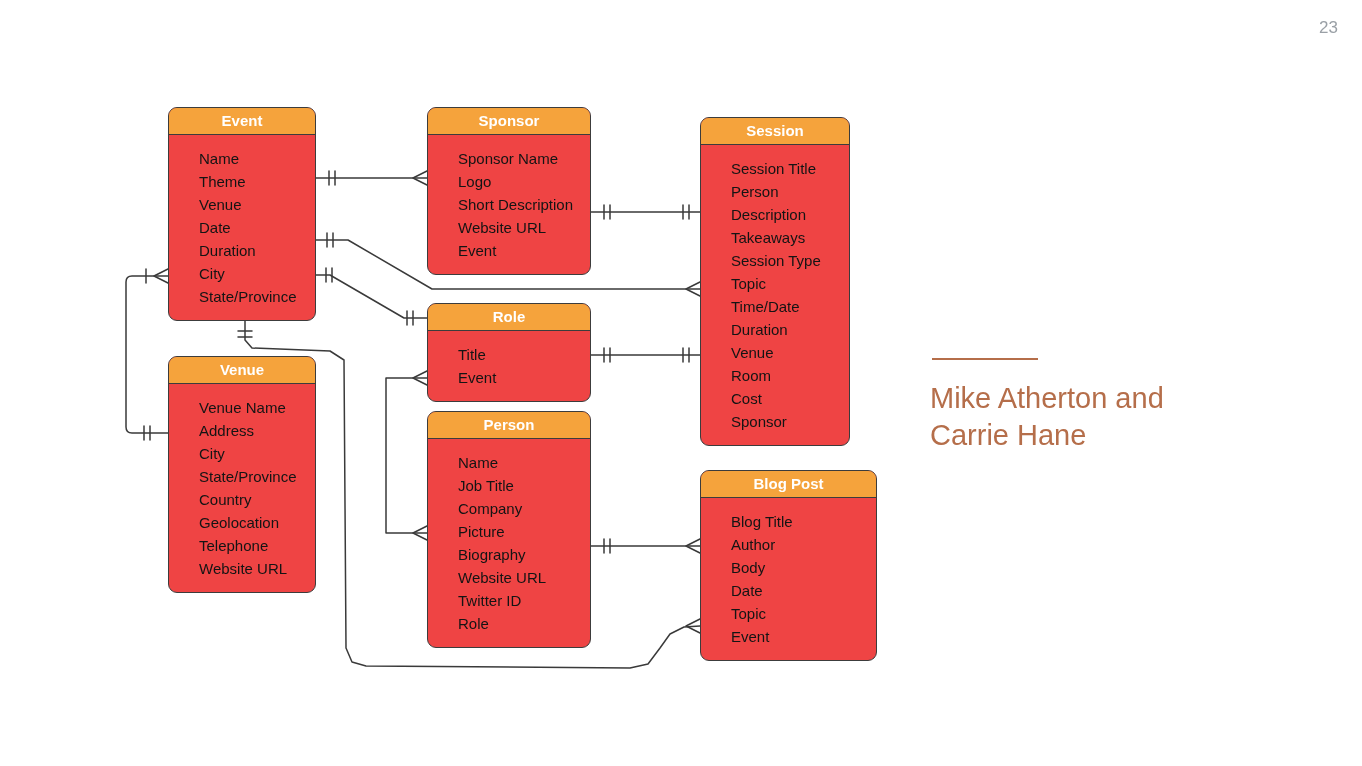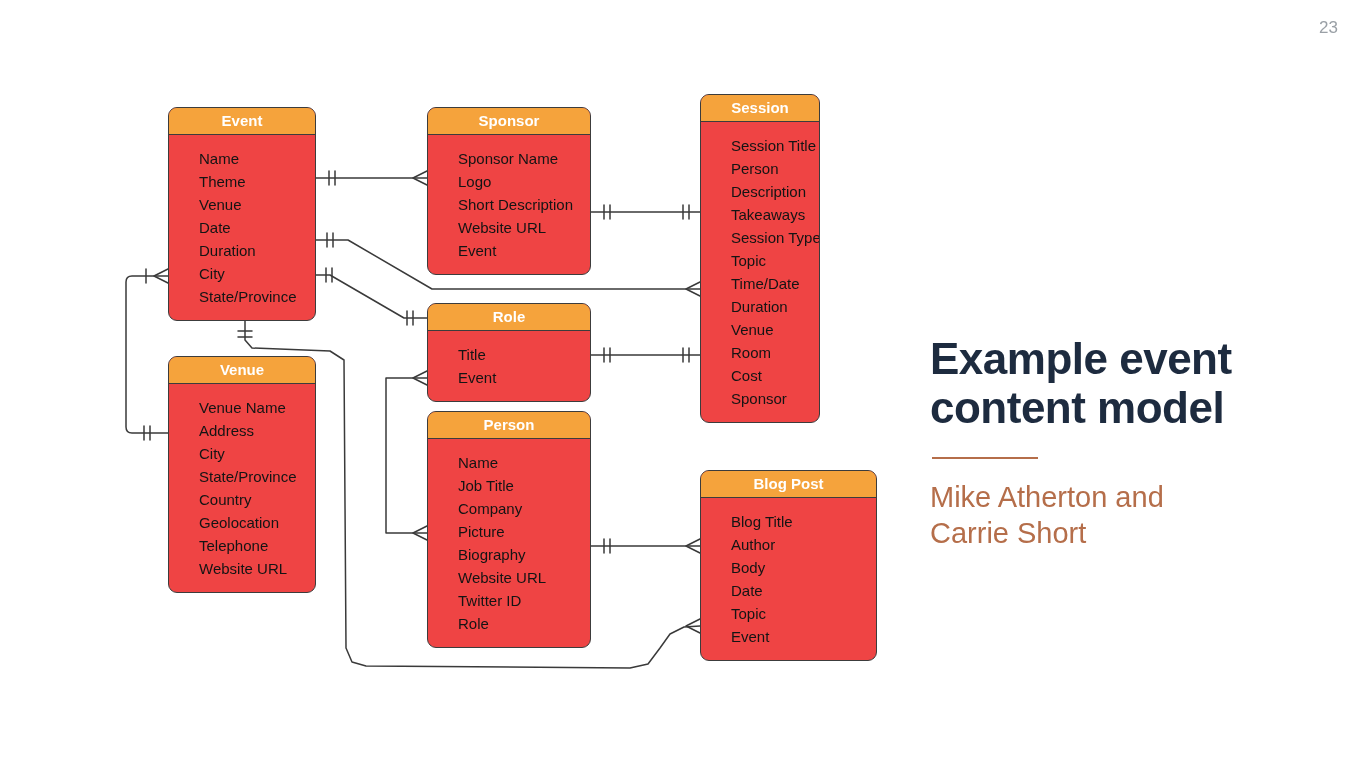--- a/index.html
+++ b/index.html
@@ -157,21 +157,21 @@
       <div class="entity" style="left: 427px; top: 107px; width: 164px;">
         <div class="entity-header">Sponsor</div>
         <div class="entity-body">
           <div class="entity-row">Sponsor Name</div>
           <div class="entity-row">Logo</div>
           <div class="entity-row">Short Description</div>
           <div class="entity-row">Website URL</div>
           <div class="entity-row">Event</div>
         </div>
       </div>
-      <div class="entity" style="left: 700px; top: 94px; width: 120px;">
+      <div class="entity" style="left: 700px; top: 117px; width: 150px;">
         <div class="entity-header">Session</div>
         <div class="entity-body">
           <div class="entity-row">Session Title</div>
           <div class="entity-row">Person</div>
           <div class="entity-row">Description</div>
           <div class="entity-row">Takeaways</div>
           <div class="entity-row">Session Type</div>
           <div class="entity-row">Topic</div>
           <div class="entity-row">Time/Date</div>
           <div class="entity-row">Duration</div>
@@ -221,20 +221,18 @@
           <div class="entity-row">Author</div>
           <div class="entity-row">Body</div>
           <div class="entity-row">Date</div>
           <div class="entity-row">Topic</div>
           <div class="entity-row">Event</div>
         </div>
       </div>
     </div>
 
   <div class="right-panel">
-    <h1 class="slide-title">Example event
-content model</h1>
     <hr class="divider">
     <p class="slide-authors">Mike Atherton and
-Carrie Short</p>
+Carrie Hane</p>
   </div>
 
 </div>
 
 </body></html>

